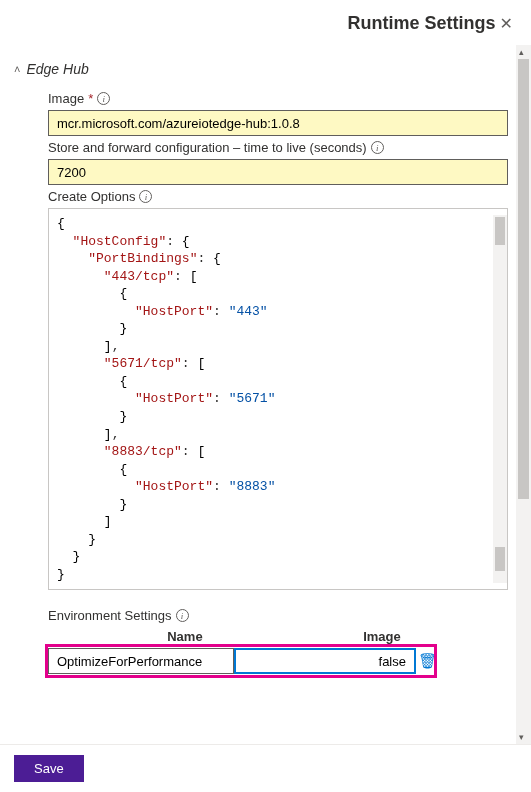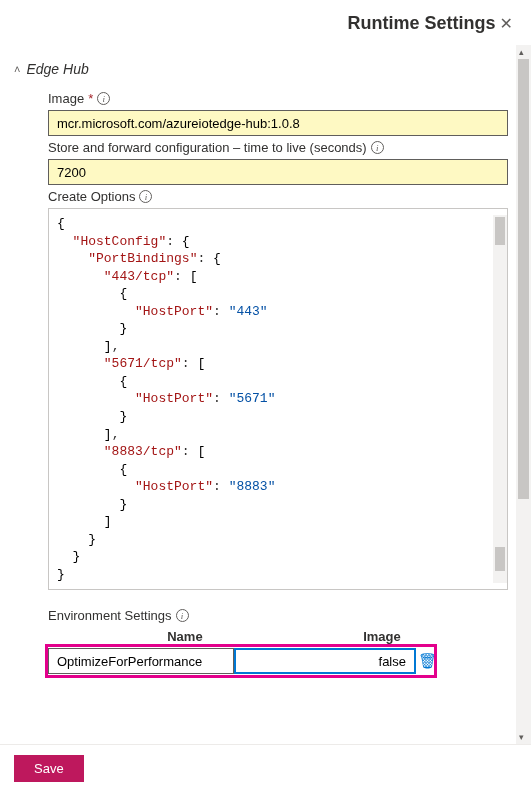--- a/index.html
+++ b/index.html
@@ -155,21 +155,21 @@
       font-family: inherit;
       outline: none;
       text-align: right;
     }
     .delete-icon { color: #0078d4; cursor: pointer; font-size: 15px; margin-left: 2px; }
     .footer {
       padding: 10px 14px;
       border-top: 1px solid #edebe9;
     }
     .save-btn {
-      background: #be185d;
+      background: #4c1d95;
       color: #fff;
       border: none;
       padding: 6px 20px;
       font-size: 13px;
       font-family: inherit;
       cursor: pointer;
     }
   </style>
 </head>
 <body>

